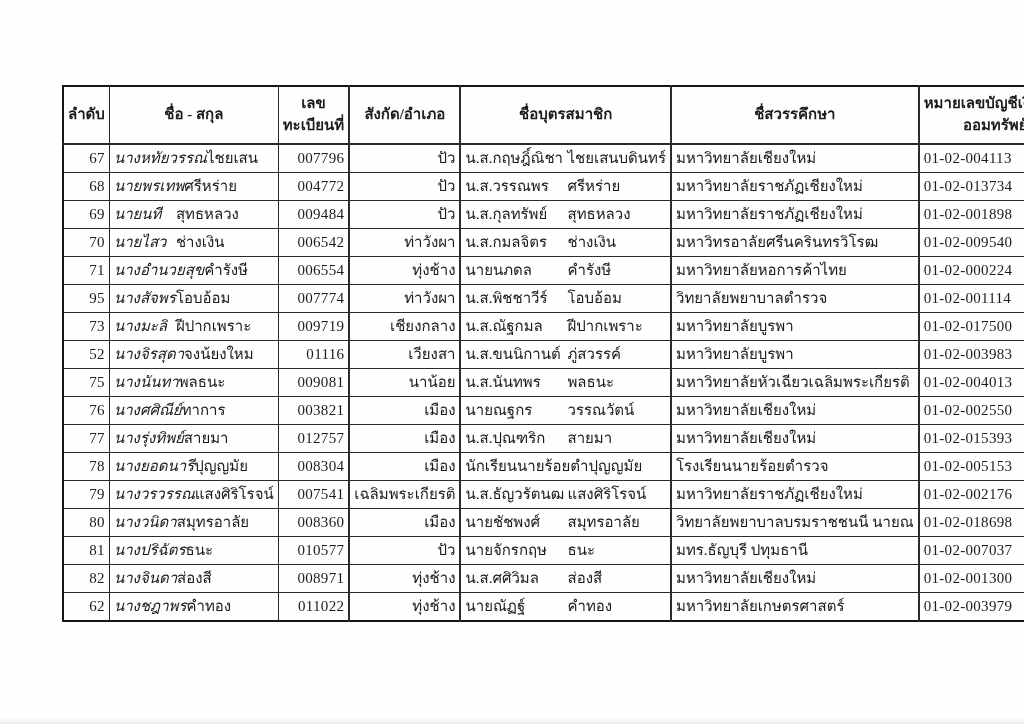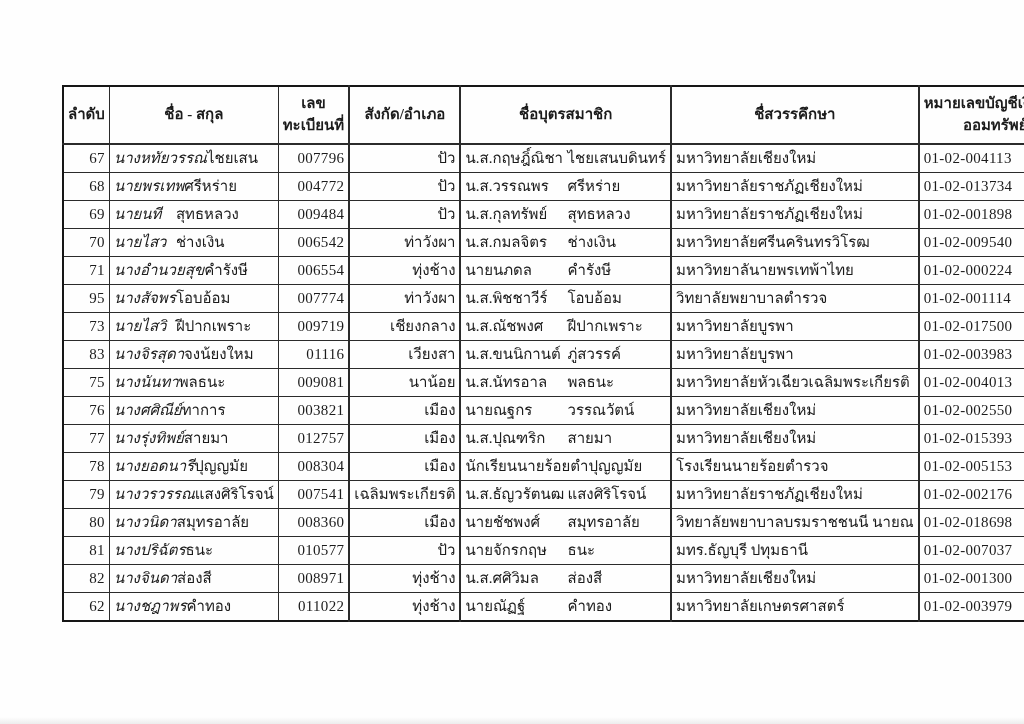--- a/index.html
+++ b/index.html
@@ -144,65 +144,65 @@
       <td class="td-left bl2"><span class="cfn">น.ส.กุลทรัพย์</span><span>สุทธหลวง</span></td>
       <td class="td-left bl2">มหาวิทยาลัยราชภัฏเชียงใหม่</td>
       <td class="td-left num bl2">01-02-001898</td>
     </tr>
         <tr>
       <td class="td-center num">70</td>
       <td class="td-left"><span class="fn">นายไสว</span><span>ช่างเงิน</span></td>
       <td class="td-center num">006542</td>
       <td class="td-center bl2">ท่าวังผา</td>
       <td class="td-left bl2"><span class="cfn">น.ส.กมลจิตร</span><span>ช่างเงิน</span></td>
-      <td class="td-left bl2">มหาวิทยาลัยศรีนครินทรวิโรฒ</td>
+      <td class="td-left bl2">มหาวิทรอาลัยศรีนครินทรวิโรฒ</td>
       <td class="td-left num bl2">01-02-009540</td>
     </tr>
         <tr>
       <td class="td-center num">71</td>
       <td class="td-left"><span class="fn">นางอำนวยสุข</span><span>คำรังษี</span></td>
       <td class="td-center num">006554</td>
       <td class="td-center bl2">ทุ่งช้าง</td>
       <td class="td-left bl2"><span class="cfn">นายนภดล</span><span>คำรังษี</span></td>
-      <td class="td-left bl2">มหาวิทยาลันายพรเทพ้าไทย</td>
+      <td class="td-left bl2">มหาวิทยาลัยหอการค้าไทย</td>
       <td class="td-left num bl2">01-02-000224</td>
     </tr>
         <tr>
       <td class="td-center num">95</td>
       <td class="td-left"><span class="fn">นางสัจพร</span><span>โอบอ้อม</span></td>
       <td class="td-center num">007774</td>
       <td class="td-center bl2">ท่าวังผา</td>
       <td class="td-left bl2"><span class="cfn">น.ส.พิชชาวีร์</span><span>โอบอ้อม</span></td>
       <td class="td-left bl2">วิทยาลัยพยาบาลตำรวจ</td>
       <td class="td-left num bl2">01-02-001114</td>
     </tr>
         <tr>
       <td class="td-center num">73</td>
-      <td class="td-left"><span class="fn">นายไสวิ</span><span>ฝีปากเพราะ</span></td>
+      <td class="td-left"><span class="fn">นางมะลิ</span><span>ฝีปากเพราะ</span></td>
       <td class="td-center num">009719</td>
       <td class="td-center bl2">เชียงกลาง</td>
-      <td class="td-left bl2"><span class="cfn">น.ส.ณัชพงศ</span><span>ฝีปากเพราะ</span></td>
+      <td class="td-left bl2"><span class="cfn">น.ส.ณัฐกมล</span><span>ฝีปากเพราะ</span></td>
       <td class="td-left bl2">มหาวิทยาลัยบูรพา</td>
       <td class="td-left num bl2">01-02-017500</td>
     </tr>
         <tr>
-      <td class="td-center num">83</td>
+      <td class="td-center num">52</td>
       <td class="td-left"><span class="fn">นางจิรสุดา</span><span>จงน้ยงใหม</span></td>
       <td class="td-center num">01116</td>
       <td class="td-center bl2">เวียงสา</td>
       <td class="td-left bl2"><span class="cfn">น.ส.ขนนิกานต์</span><span>ภู่สวรรค์</span></td>
       <td class="td-left bl2">มหาวิทยาลัยบูรพา</td>
       <td class="td-left num bl2">01-02-003983</td>
     </tr>
         <tr>
       <td class="td-center num">75</td>
       <td class="td-left"><span class="fn">นางนันทา</span><span>พลธนะ</span></td>
       <td class="td-center num">009081</td>
       <td class="td-center bl2">นาน้อย</td>
-      <td class="td-left bl2"><span class="cfn">น.ส.นัทรอาล</span><span>พลธนะ</span></td>
+      <td class="td-left bl2"><span class="cfn">น.ส.นันทพร</span><span>พลธนะ</span></td>
       <td class="td-left bl2">มหาวิทยาลัยหัวเฉียวเฉลิมพระเกียรติ</td>
       <td class="td-left num bl2">01-02-004013</td>
     </tr>
         <tr>
       <td class="td-center num">76</td>
       <td class="td-left"><span class="fn">นางศศิณีย์</span><span>ทาการ</span></td>
       <td class="td-center num">003821</td>
       <td class="td-center bl2">เมือง</td>
       <td class="td-left bl2"><span class="cfn">นายณฐกร</span><span>วรรณวัตน์</span></td>
       <td class="td-left bl2">มหาวิทยาลัยเชียงใหม่</td>

